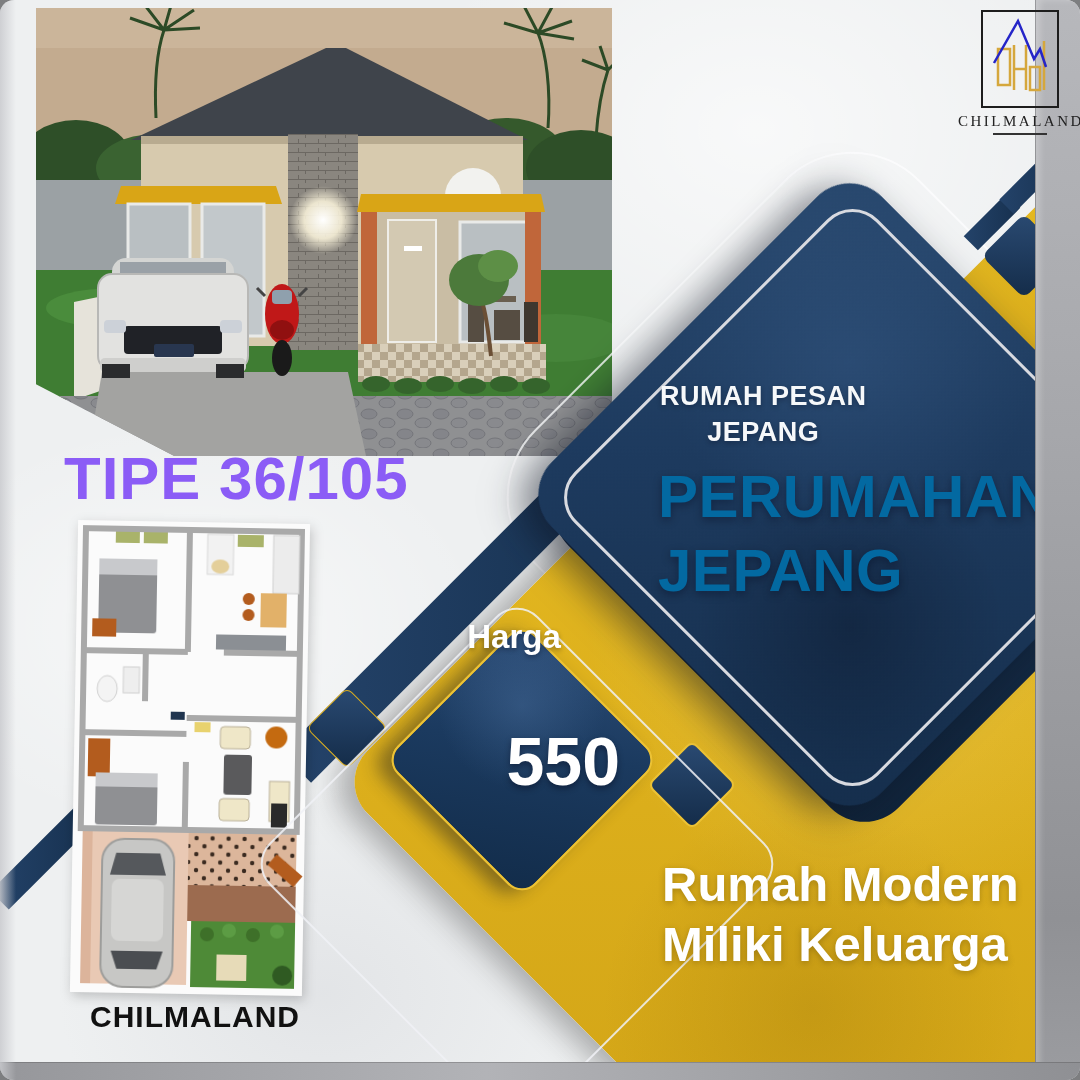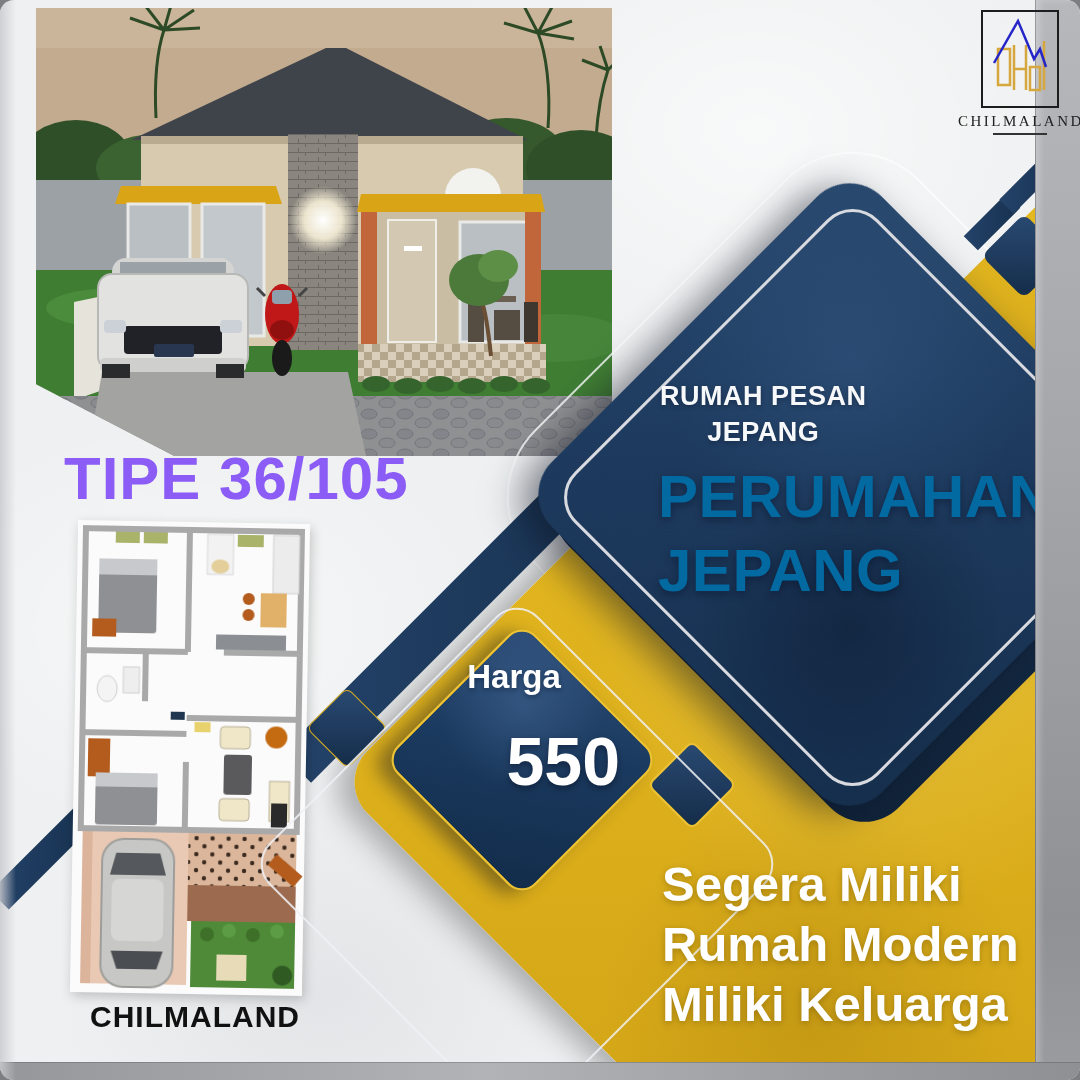--- a/index.html
+++ b/index.html
@@ -82,21 +82,21 @@
     font-size:27px;line-height:36px;letter-spacing:.5px;
     text-shadow:0 2px 5px rgba(0,0,20,.3);
     text-align:center;
   }
   .title{
     left:658px;top:460px;z-index:8;color:#0369a1;font-weight:700;
     font-size:60px;line-height:74px;letter-spacing:.5px;
     text-shadow:0 3px 8px rgba(0,0,20,.35);
   }
   .price-label{left:414px;width:200px;text-align:center;z-index:8;color:#fff;
-    font-weight:700;font-size:33px;text-shadow:0 2px 5px rgba(0,0,20,.35);margin-top:40px;}
+    font-weight:700;font-size:33px;text-shadow:0 2px 5px rgba(0,0,20,.35);}
   .price-label.top{top:618px;}
   .price-label.bottom{top:874px;}
   .price-amount{
     left:420px;top:722px;width:200px;text-align:right;z-index:8;color:#fff;
     font-weight:700;font-size:68px;text-shadow:0 3px 6px rgba(0,0,20,.4);
   }
   .tagline{
     left:662px;top:854px;z-index:8;color:#fff;font-weight:700;
     font-size:49px;line-height:60px;text-shadow:0 2px 6px rgba(80,60,0,.35);
   }
@@ -383,21 +383,20 @@
 
   <div class="abs title">
     <div>PERUMAHAN</div>
     <div>JEPANG</div>
   </div>
 
   <div class="abs price-label top">Harga</div>
   <div class="abs price-amount">550</div>
 
   <div class="abs tagline">
-    <div>Segera Miliki</div>
     <div>Rumah Modern</div>
     <div>Miliki Keluarga</div>
   </div>
 
   <div class="abs footer-brand">CHILMALAND</div>
 
   <div class="abs band-right"></div>
   <div class="abs band-bottom"></div>
   <div class="abs band-left"></div>
 

